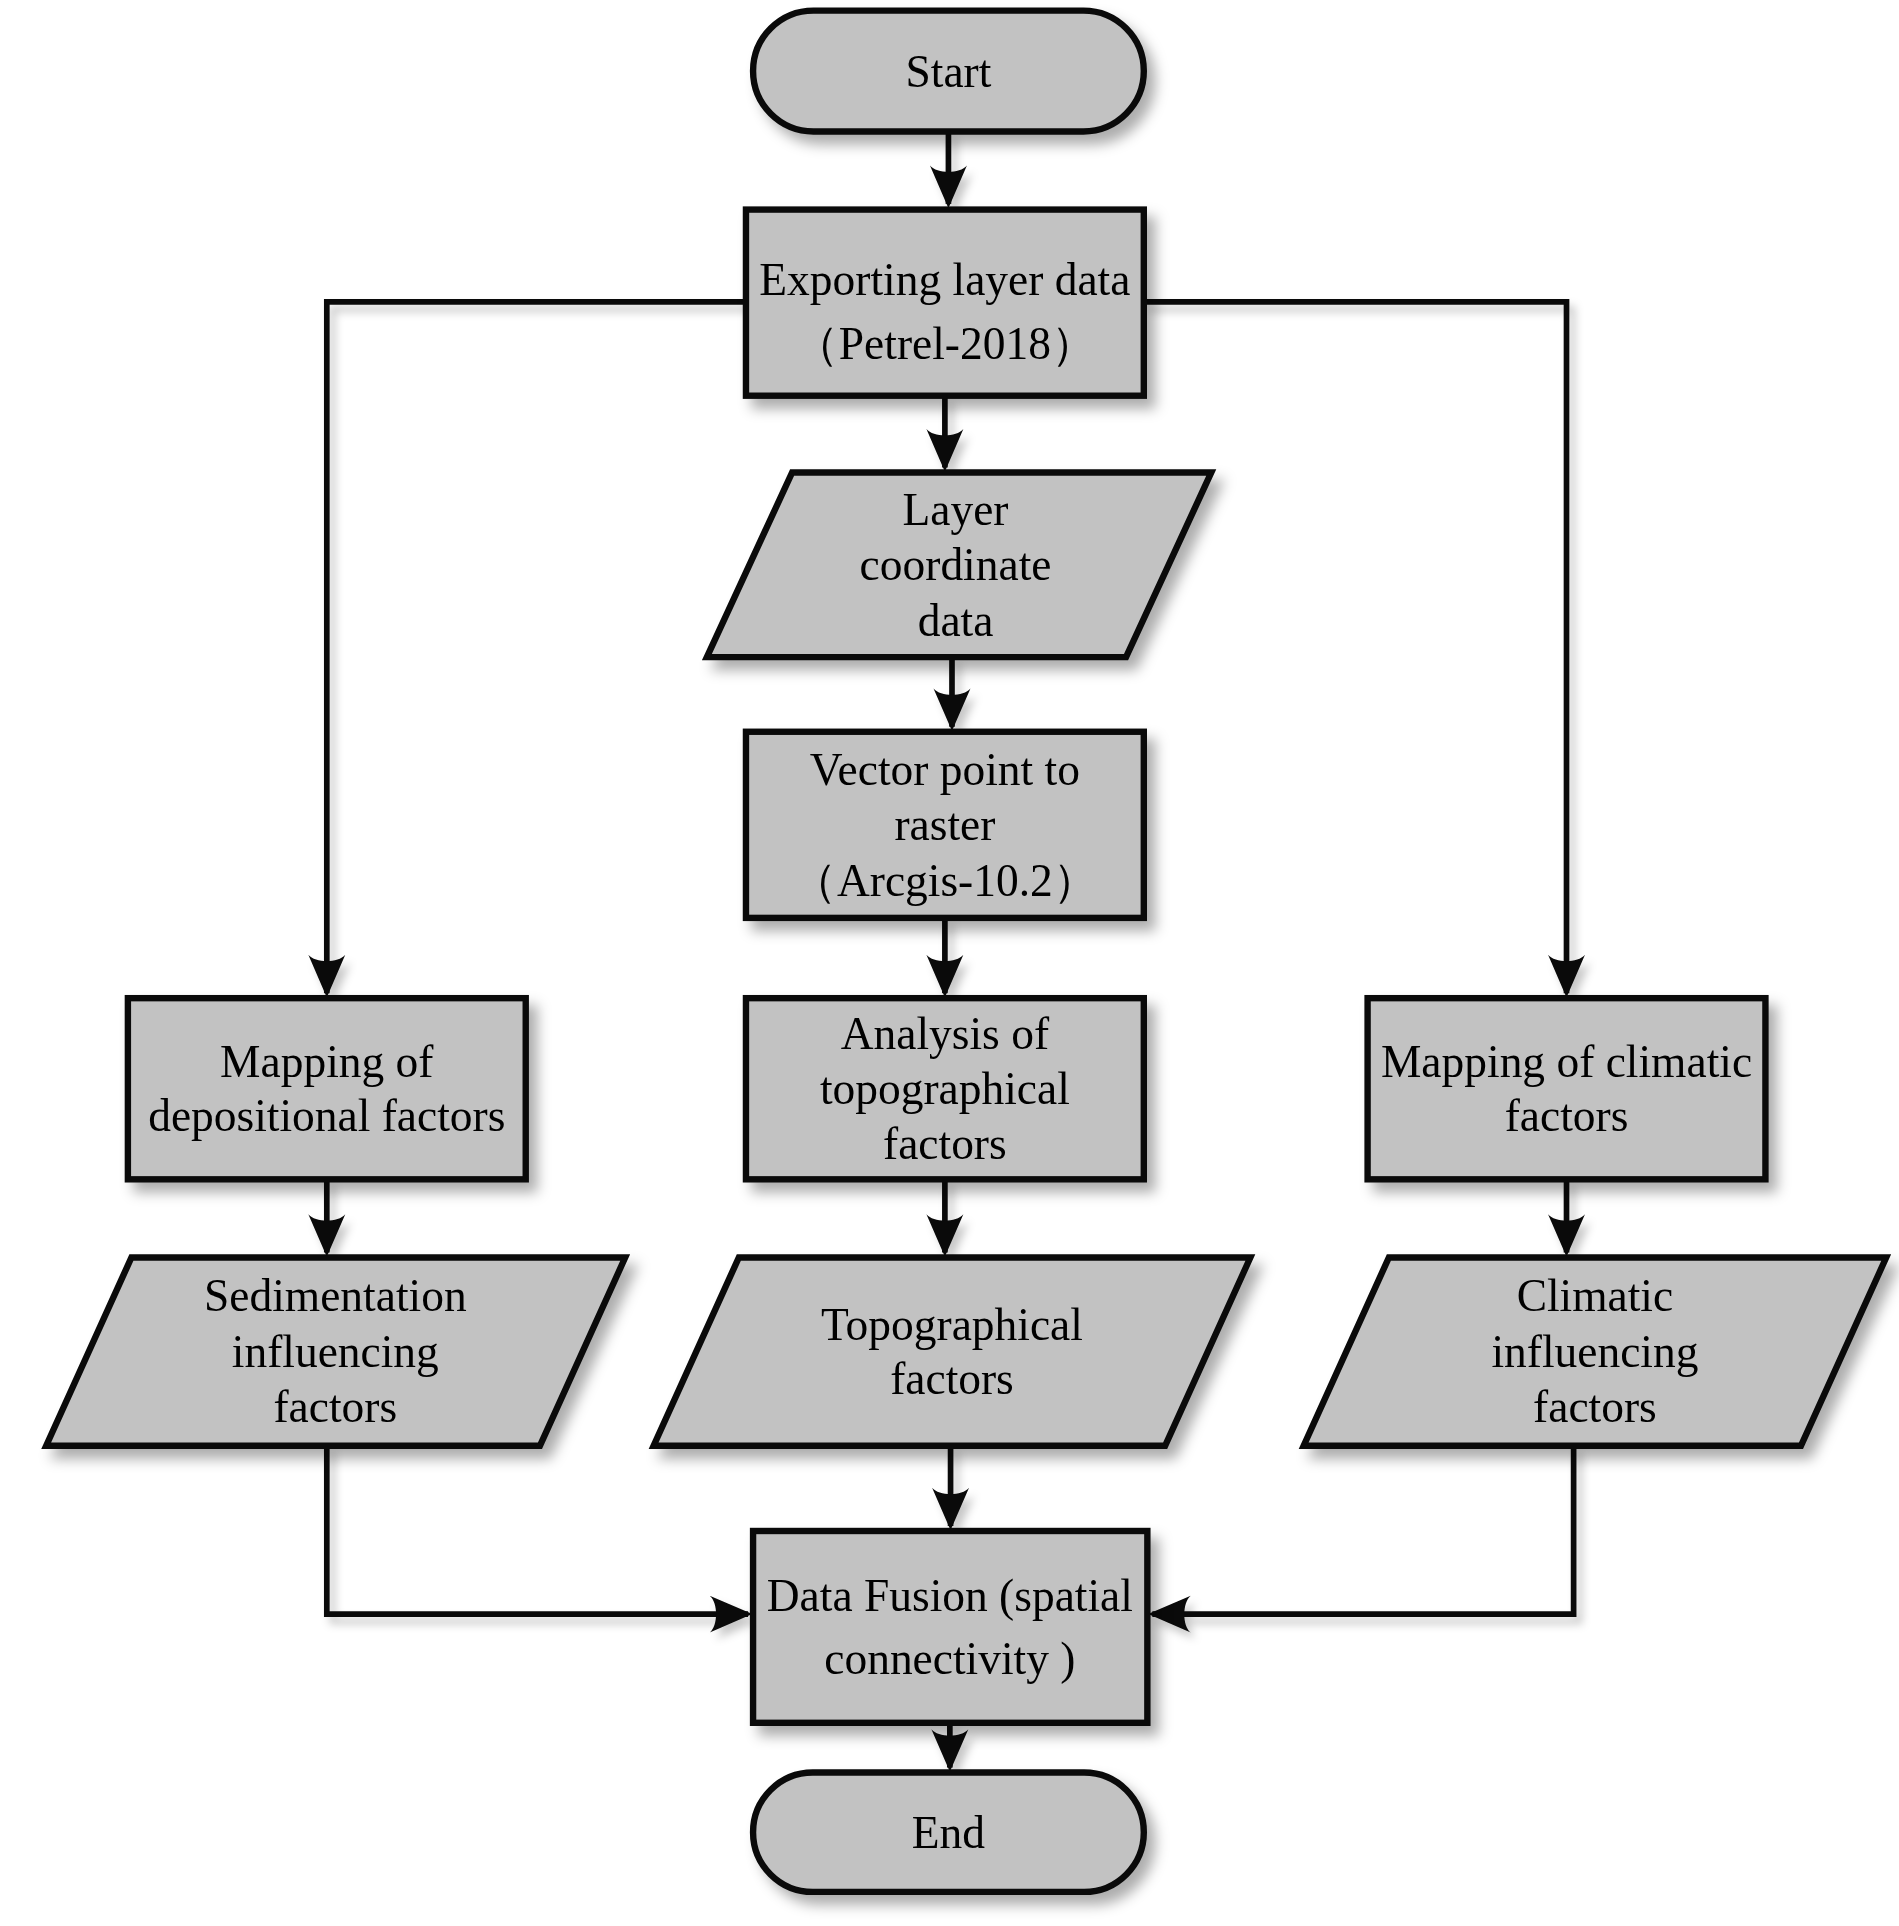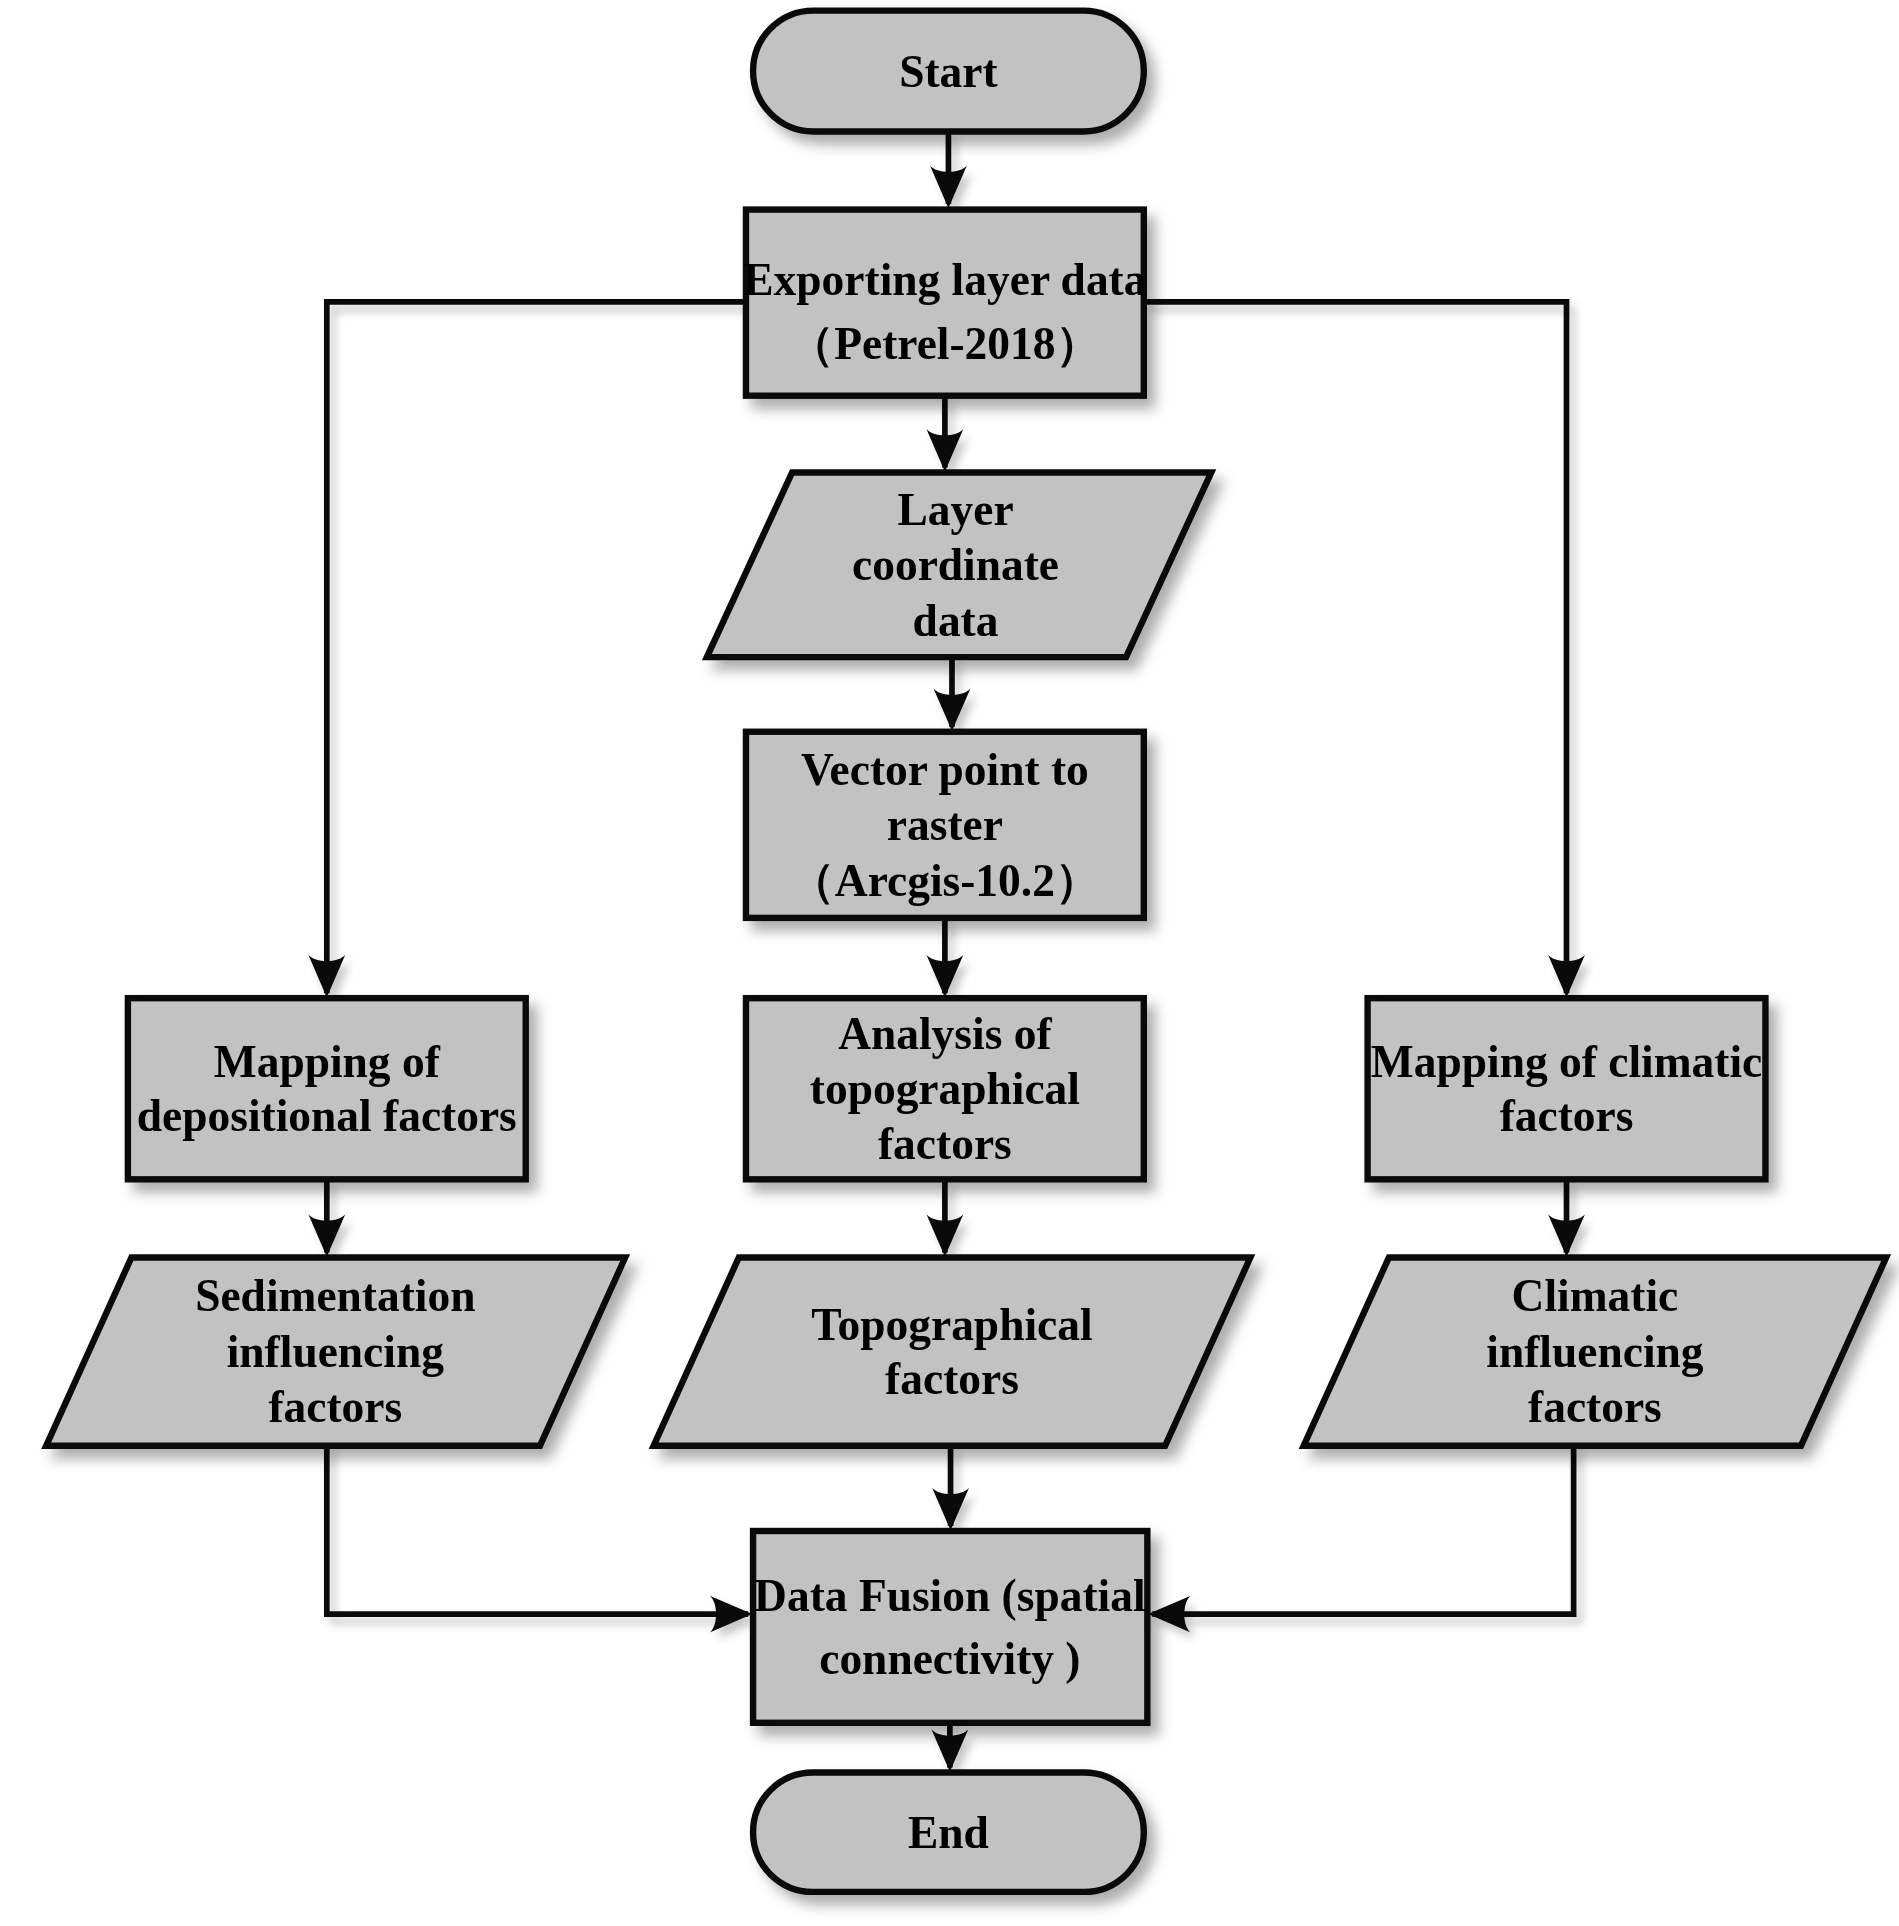--- a/index.html
+++ b/index.html
@@ -4,21 +4,20 @@
 <style>
   html, body {
     margin: 0;
     padding: 0;
     background: #ffffff;
   }
   .diagram-wrap {
     width: 100%;
     max-width: 1900px;
     margin: 0 auto;
-    font-weight: bold;
   }
   svg {
     display: block;
     width: 100%;
     height: auto;
     background: #ffffff;
     font-family: "Liberation Serif", "DejaVu Serif", serif;
   }
   .shapes { filter: drop-shadow(12px 14px 9px rgba(0,0,0,0.32)); }
   .edges  { filter: drop-shadow(8px 10px 6px rgba(0,0,0,0.22)); }

